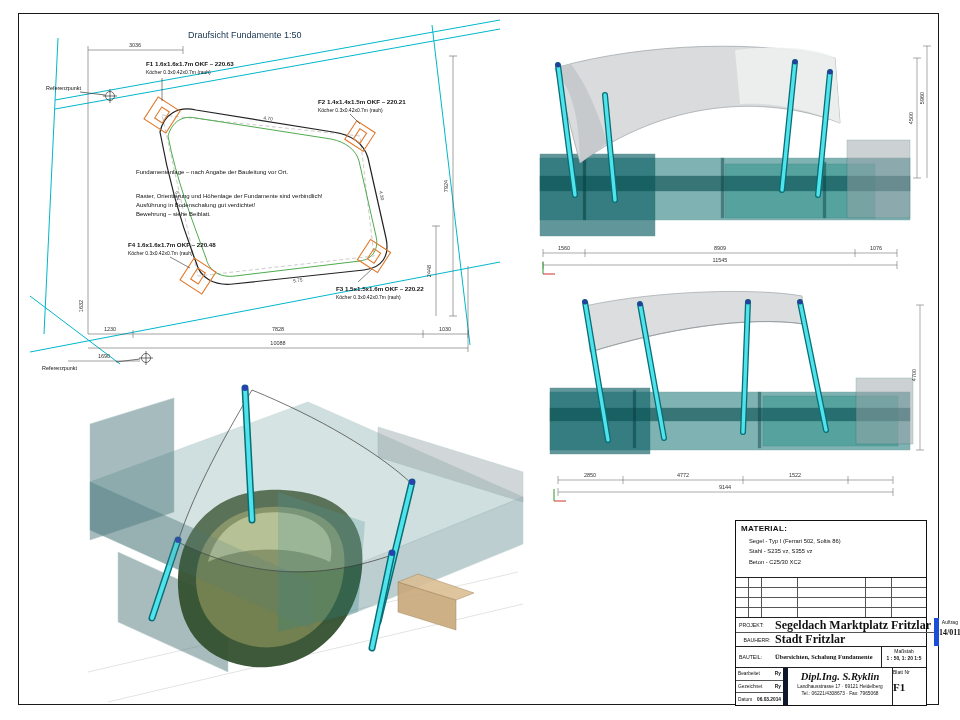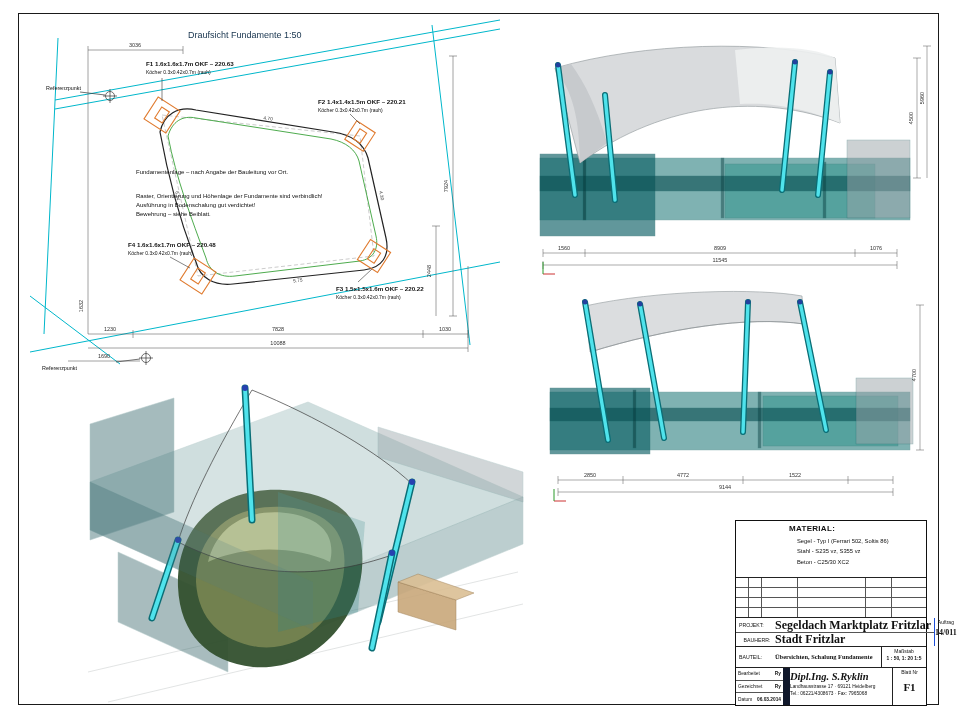--- a/index.html
+++ b/index.html
@@ -14,54 +14,54 @@
   }
   svg.view{position:absolute;overflow:visible;}
   svg text{font-family:"Liberation Sans", sans-serif;}
 
   
   .titleblock{
     position:absolute;left:735px;top:520px;width:192px;height:186px;
     border:1.6px solid #111;box-sizing:border-box;background:#fff;
     display:flex;flex-direction:column;color:#111;
   }
-  .tb-material{height:56px;padding:3px 5px;box-sizing:border-box;margin-left:48px;}
+  .tb-material{height:56px;padding:3px 5px;box-sizing:border-box;}
   .tb-mat-header{font-size:8px;font-weight:bold;letter-spacing:.3px;}
   .tb-mat-line{font-size:5.8px;padding-left:8px;margin-top:4.5px;white-space:nowrap;}
   .tb-revgrid{border-top:1px solid #222;}
   .revrow{display:flex;height:9px;}
   .revrow + .revrow{border-top:1px solid #555;}
   .revcell{border-right:1px solid #555;height:100%;box-sizing:border-box;}
   .rc1{width:13px;} .rc2{width:13px;} .rc3{width:36px;} .rc4{width:68px;} .rc5{width:26px;}
   .rc6{flex:1;border-right:none;}
   .tb-mid{display:flex;border-top:1px solid #222;height:28px;}
   .tb-mid-left{flex:1;display:flex;flex-direction:column;}
   .tb-row{display:flex;align-items:center;height:14px;padding:0 3px;box-sizing:border-box;}
   .tb-row + .tb-row{border-top:1px solid #555;text-align:center;}
   .lab{font-size:5.2px;width:36px;flex:none;}
   .val{font-size:12px;white-space:nowrap;}
   .serif{font-family:"Liberation Serif", serif;font-weight:bold;}
-  .tb-mid-right{width:44px;border-left:1px solid #1d4ed8;text-align:center;}
+  .tb-mid-right{width:44px;border-left:5px solid #1d4ed8;text-align:center;}
   .minilab{font-size:5px;padding-top:1px;}
   .minival{font-size:8px;font-weight:bold;font-family:"Liberation Serif",serif;margin-top:3px;}
   .tb-bauteil{display:flex;border-top:1px solid #222;height:20px;align-items:center;}
   .tb-bauteil .lab{padding-left:3px;}
   .tb-bauteil .val{flex:1;font-size:6.4px;white-space:normal;line-height:1.1;padding-right:2px;}
   .tb-mass{width:44px;border-left:1px solid #222;text-align:center;align-self:stretch;}
   .massval{font-size:4.9px;font-weight:bold;margin-top:2px;}
   .tb-bottom{display:flex;border-top:1px solid #222;flex:1;}
   .tb-sign{width:47px;display:flex;flex-direction:column;}
   .signrow{flex:1;display:flex;align-items:center;padding:0 2px;}
   .signrow + .signrow{border-top:1px solid #555;}
   .slb{font-size:4.8px;flex:1;}
   .svl{font-size:4.8px;font-weight:bold;}
-  .tb-firm{flex:1;border-left:7px solid #0f172a;border-right:1px solid #222;overflow:hidden;}
+  .tb-firm{flex:1;border-left:5px solid #0f172a;border-right:1px solid #222;text-align:center;overflow:hidden;}
   .firmname{font-family:"Liberation Serif",serif;font-style:italic;font-weight:bold;font-size:10.5px;margin-top:3px;white-space:nowrap;}
   .addr{font-size:4.8px;margin-top:2px;white-space:nowrap;}
-  .tb-blatt{width:33px;text-align:center;}
+  .tb-blatt{width:33px;}
   .blattval{font-size:11px;font-weight:bold;font-family:"Liberation Serif",serif;margin-top:6px;}
 </style>
 </head>
 <body>
 
 <div class="sheet-frame"></div>
 
 <svg class="view" style="left:28px;top:16px;width:480px;height:350px" viewBox="0 0 480 350">
   <g stroke="#00b7cb" stroke-width="1" fill="none">
     <path d="M27,84 L472,4"></path>

